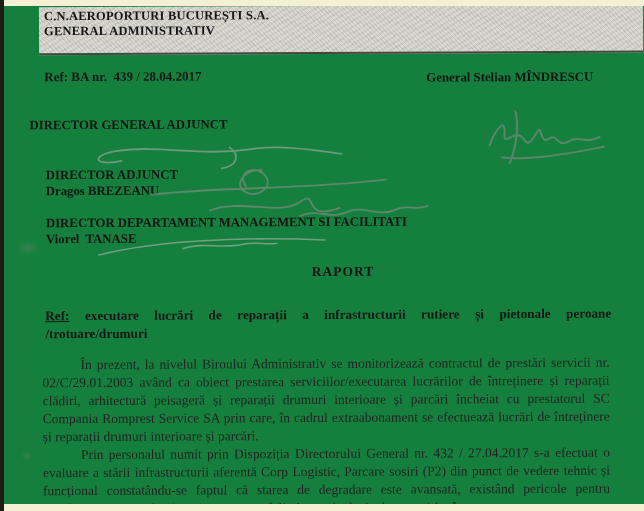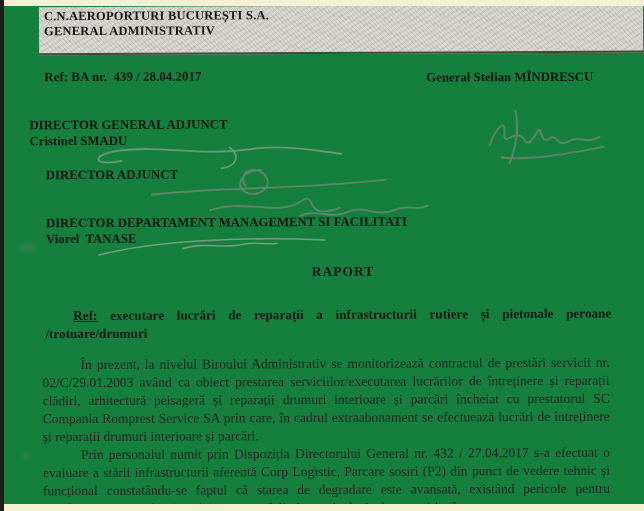--- a/index.html
+++ b/index.html
@@ -38,21 +38,21 @@
 
   .sig{position:absolute;z-index:3;}
   .sig path{fill:none;stroke-linecap:round;}
 
   .doc-title{position:absolute;left:60px;top:264px;width:566px;text-align:center;
     font-weight:bold;font-size:13.5px;letter-spacing:1px;color:#141414;}
 
   .subject{position:absolute;left:45px;top:306px;width:566px;font-weight:bold;
     font-size:13.2px;line-height:17.5px;color:#151515;}
   .subject .l1{text-align:justify;text-align-last:justify;}
-  .subject .lbl{text-decoration:underline;margin-left:28px;}
+  .subject .lbl{text-decoration:underline;}
 
   .body-text{position:absolute;left:42px;top:355px;width:567px;
     font-size:13.5px;line-height:18px;color:#222;text-align:justify;}
   .body-text p{margin:0;text-indent:38px;}
 
   .smudge{position:absolute;z-index:1;}
   .smudge-1{left:16px;top:240px;width:24px;height:13px;
     background:radial-gradient(ellipse at center, rgba(125,125,118,.35), transparent 70%);}
   .smudge-2{left:20px;top:450px;width:12px;height:9px;
     background:radial-gradient(ellipse at center, rgba(125,125,118,.3), transparent 70%);}
@@ -79,31 +79,31 @@
     <svg class="sig" style="left:482px;top:102px;" width="130" height="70" viewBox="0 0 130 70">
       <g stroke="#8a8a88" stroke-width="2" opacity="0.6">
         <path d="M34,10 C38,26 34,48 28,62"></path>
         <path d="M8,44 C16,24 24,18 23,32 C22,46 31,30 39,35 C46,39 44,50 55,32 C61,21 58,44 67,38 C77,31 74,48 88,40 C98,34 104,44 118,36"></path>
         <path d="M20,56 C50,60 90,52 122,46"></path>
       </g>
     </svg>
 
     <div class="sig-block blk-adj">
       <div class="title">DIRECTOR GENERAL ADJUNCT</div>
-      <div class="name">Cristinel SMADU</div>
     </div>
     <svg class="sig" style="left:80px;top:140px;" width="270" height="36" viewBox="0 0 270 36">
       <g stroke="#a9a9a6" stroke-width="1.8" opacity="0.6">
         <path d="M42,20 C14,26 10,14 38,10 C80,4 120,16 170,9 C205,4 240,11 262,14"></path>
         <path d="M150,7 C162,16 156,26 142,28"></path>
       </g>
     </svg>
 
     <div class="sig-block blk-eco">
       <div class="title">DIRECTOR ADJUNCT</div>
+      <div class="name">Dragos BREZEANU</div>
     </div>
     <svg class="sig" style="left:150px;top:158px;" width="290" height="72" viewBox="0 0 290 72">
       <g stroke="#8c8c89" stroke-width="1.8" opacity="0.62">
         <path d="M96,28 C86,12 108,6 116,18 C124,30 106,40 96,34 C82,26 96,10 112,12"></path>
         <path d="M2,36 C70,28 150,32 236,22"></path>
         <path d="M60,52 C90,40 130,58 150,44 C170,30 150,64 190,50"></path>
         <path d="M150,58 C168,50 180,62 198,54 C214,47 228,60 246,52 C258,46 268,54 278,48"></path>
       </g>
     </svg>
 

